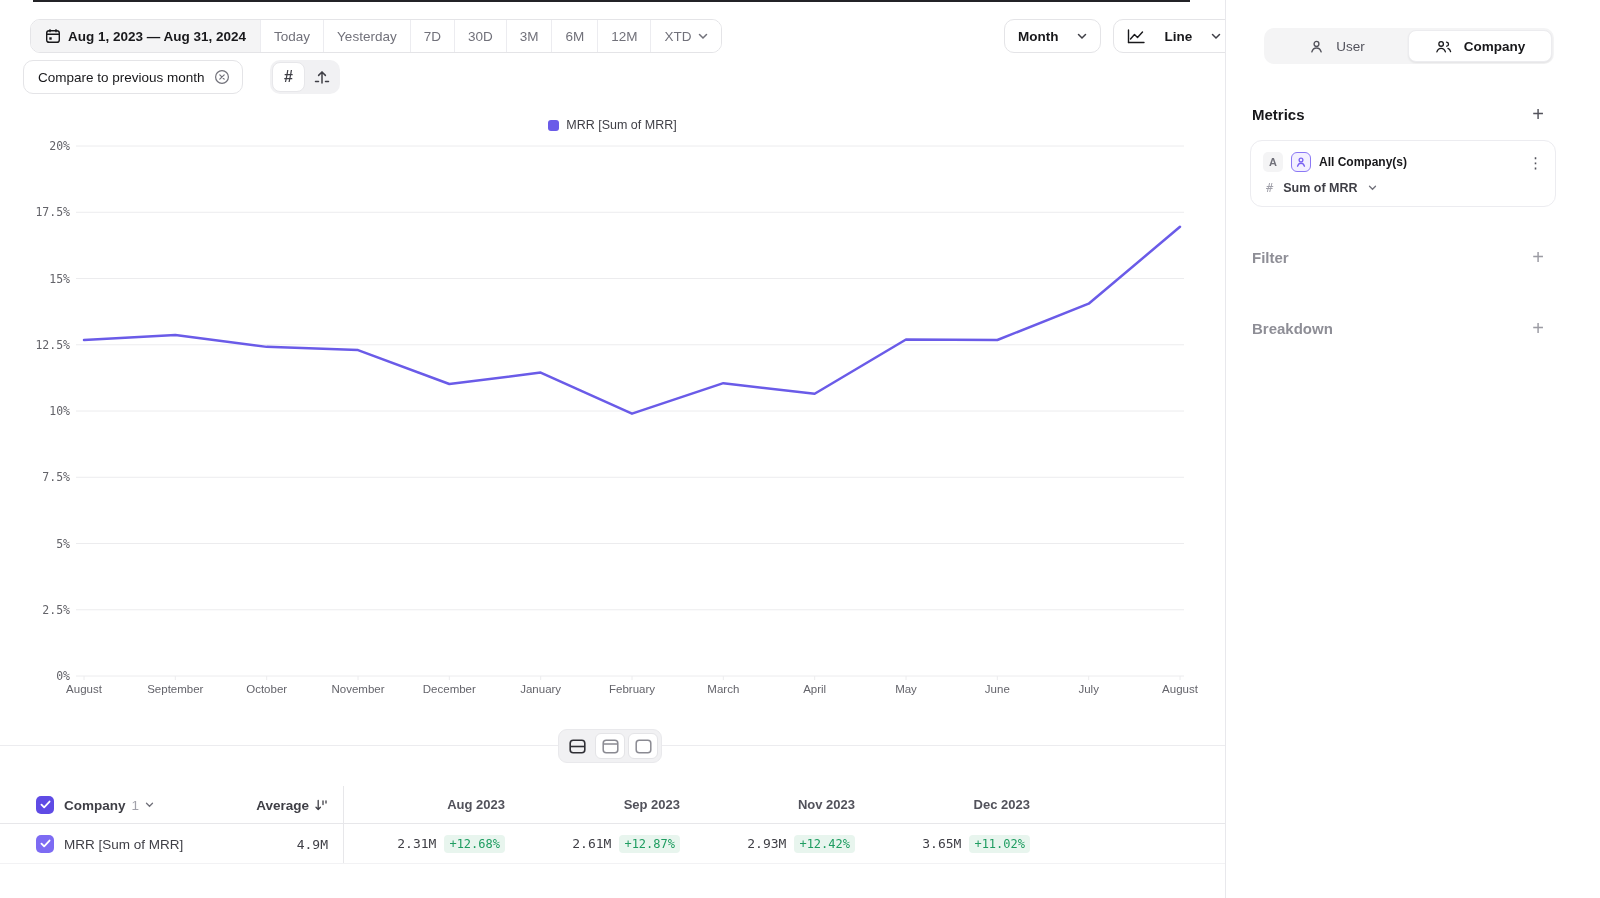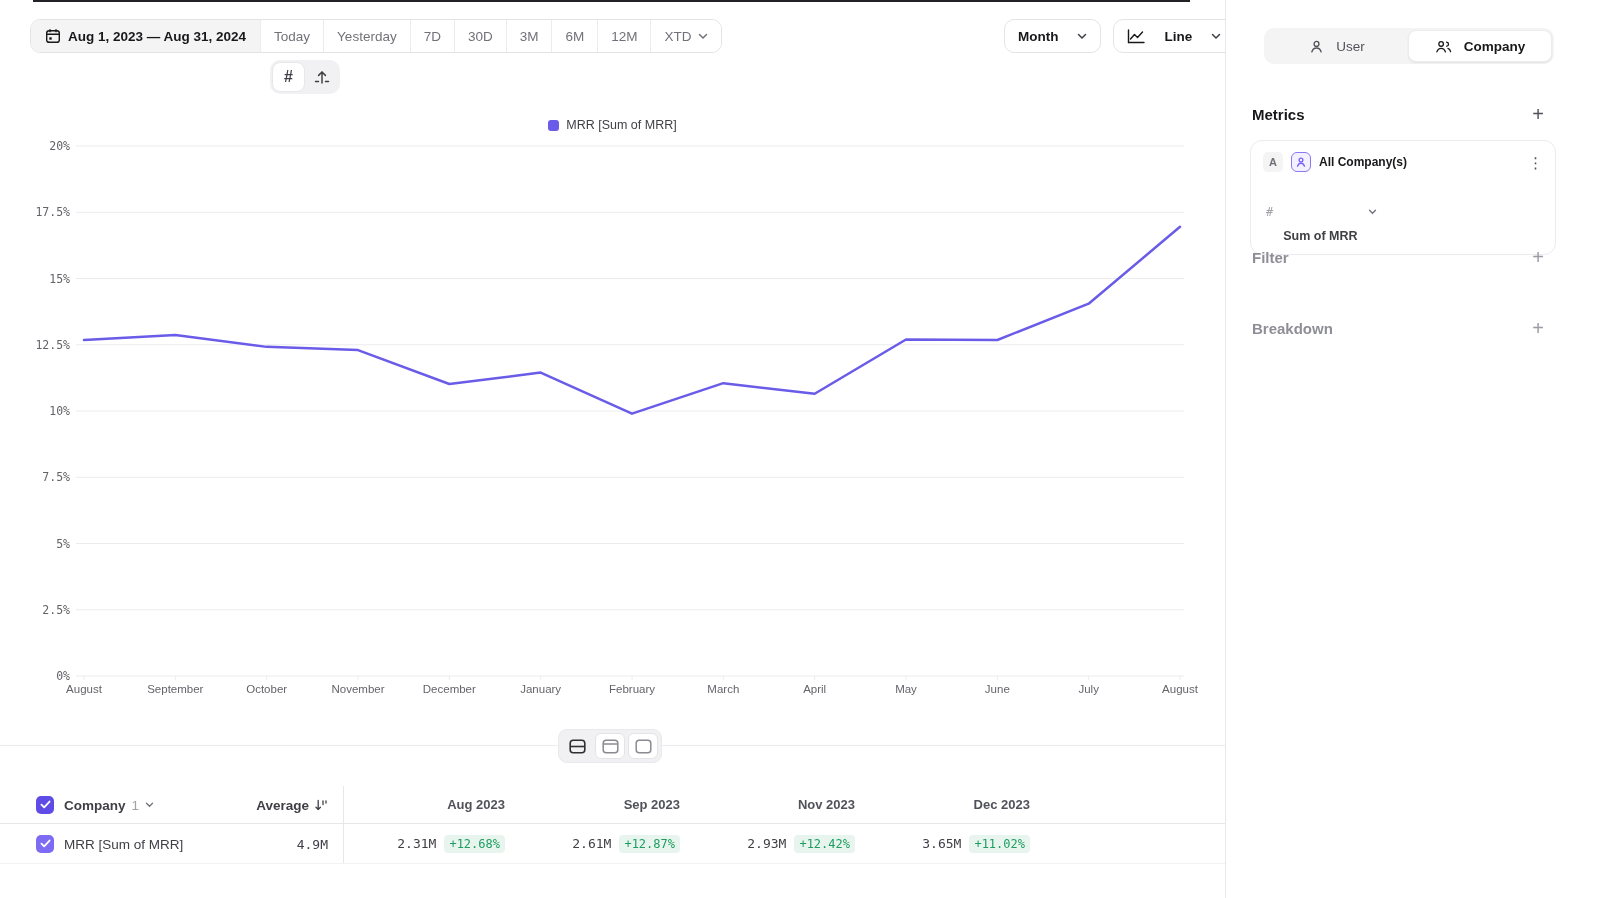--- a/index.html
+++ b/index.html
@@ -103,21 +103,21 @@
   .mc-row1 { display:flex; align-items:center; gap:8px; }
   .a-badge { width:20px; height:20px; border-radius:5px; background:#f4f4f5; color:#71717a;
              font-size:11px; font-weight:bold; display:flex; align-items:center; justify-content:center; }
   .company-chip-icon { width:20px; height:20px; border-radius:6px; border:1.3px solid #8b78f5;
                        background:#f3f0ff; display:flex; align-items:center; justify-content:center; }
   .mc-name { font-size:12px; color:#18181b; font-weight:bold; }
   .kebab { margin-left:auto; background:none; border:none; color:#52525b; font-size:15px;
            letter-spacing:0; cursor:pointer; line-height:1; }
   .mc-row2 { display:flex; align-items:center; gap:10px; margin-top:9px; padding-left:3px; cursor:pointer; }
   .mc-hash { font-family:"DejaVu Sans Mono", monospace; font-size:12px; color:#a1a1aa; }
-  .mc-agg { font-size:12.5px; color:#3f3f46; font-weight:bold;margin-top:48px; }
+  .mc-agg { font-size:12.5px; color:#3f3f46; font-weight:bold; }
   .side-row { position:absolute; left:26px; width:292px; display:flex; align-items:center;
               justify-content:space-between; }
   .side-row .lbl { font-size:15px; color:#8e8e96; font-weight:bold; }
 </style>
 </head>
 <body>
 
 <div class="app">
 
   <div class="main">
@@ -164,20 +164,29 @@
         </span>
         <span>Line</span>
         <span style="display:flex;">
           <svg width="10" height="7" viewBox="0 0 10 7" fill="none" stroke="#3f3f46" stroke-width="1.5" stroke-linecap="round">
               <path d="M1.5 1.5 5 5l3.5-3.5"></path>
             </svg>
         </span>
       </button>
     </div>
 
+    <button class="chip">
+      <span>Compare to previous month</span>
+      <span style="display:flex;">
+        <svg width="16" height="16" viewBox="0 0 16 16" fill="none" stroke="#71717a" stroke-width="1.2">
+          <circle cx="8" cy="8" r="6.4"></circle>
+            <path d="M5.8 5.8l4.4 4.4M10.2 5.8l-4.4 4.4" stroke-linecap="round"></path>
+        </svg>
+      </span>
+    </button>
 
     <div class="icon-toggle">
       <button class="tg on">
         <span class="hash-glyph">#</span>
       </button>
       <button class="tg">
         <span style="display:flex;">
           <svg width="18" height="16" viewBox="0 0 18 16" fill="none" stroke="#3f3f46" stroke-width="1.5" stroke-linecap="round" stroke-linejoin="round">
             <path d="M9 14V3.2"></path>
               <path d="M5.6 6.4 9 3l3.4 3.4"></path>

